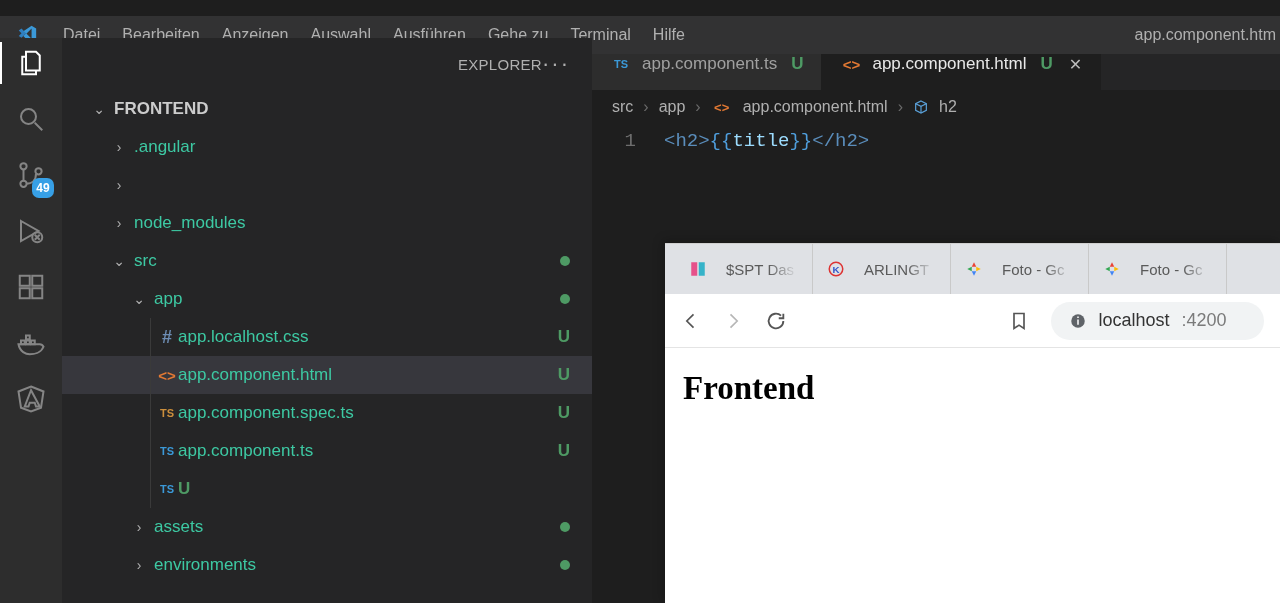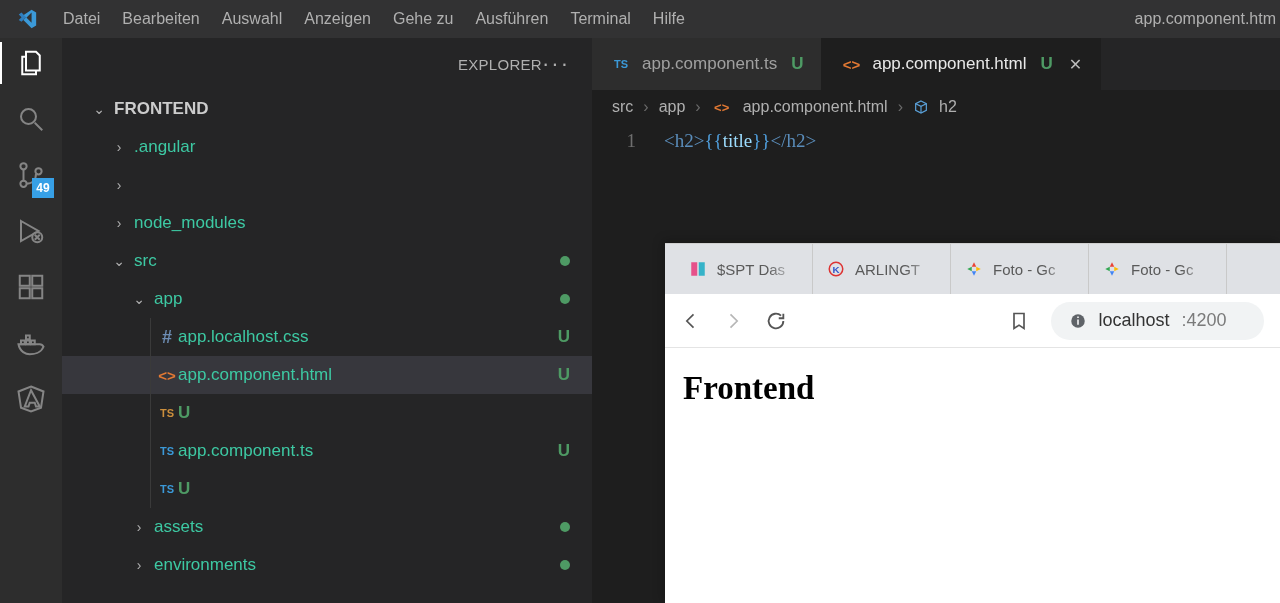--- a/index.html
+++ b/index.html
@@ -14,21 +14,21 @@
     --text-mute:   #8e8e8e;
     --accent:      #37a0e6;
     --folder:      #3dc9a3;
     --u-color:     #4e9a64;
     --tabactive:   #1e1e1e;
   }
   svg { display:block; }
 
   
   .titlebar {
-    position:absolute; left:0; top:0; right:0; height:38px;
+    position:absolute; left:0; top:16px; right:0; height:38px;
     background: var(--title); display:flex; align-items:center;
     color: var(--text-dim); font-size:16px; 
     padding-left:8px; z-index:2;
   }
   .titlebar .vsc-logo { width:22px; height:22px; margin:0 14px 0 8px; }
   .menu-item { padding:0 11px; line-height:38px; cursor:default; }
   .title-right { margin-left:auto; padding-right:4px; color:var(--text-dim); white-space:nowrap; }
 
   
   .activitybar {
@@ -36,21 +36,21 @@
     background: var(--abar); display:flex; flex-direction:column; align-items:center;
     padding-top:10px; gap:26px; z-index:2;
   }
   .act-item { position:relative; width:62px; display:flex; justify-content:center; }
   .act-item svg { stroke: #858585; }
   .act-item.active svg { stroke: #ffffff; }
   .act-item.active::before{
     content:""; position:absolute; left:0; top:-6px; bottom:-6px; width:2px; background:#fff;
   }
   .badge {
-    position:absolute; left:32px; top:18px; min-width:22px; height:20px; border-radius:0;
+    position:absolute; left:32px; top:18px; min-width:22px; height:20px; border-radius:7px;
     background:var(--accent); color:#fff; font-size:12px; font-weight:600;
     display:flex; align-items:center; justify-content:center; padding:0 4px;text-align:center;
   }
 
   
   .sidebar {
     position:absolute; left:62px; top:38px; bottom:0; width:530px;
     background: var(--panel); color:var(--text); z-index:2;
   }
   .side-header {
@@ -99,37 +99,37 @@
   .tab .u { color: var(--u-color); margin-left:4px; font-weight:600; }
   .tab.active .u { color: var(--u-color); }
   .tab .close { color:#bbb; font-size:16px; margin-left:6px; }
   .crumbs {
     height:34px; display:flex; align-items:center; gap:10px; padding-left:20px;
     font-size:16px; color:var(--text-dim);
   }
   .crumbs .sep { color:#6a6a6a; }
   .crumbs svg { display:inline; vertical-align:middle; }
   .code {
-    padding:6px 13px 0 0; font-family: Liberation Serif, serif; font-size:19px;
+    padding:6px 13px 0 0; font-family: Liberation Mono, monospace; font-size:19px;
   }
   .code .ln { color:#6e6e6e; width:72px; display:inline-block; text-align:right; padding-right:28px; }
   .tok-tag   { color:#5a8dbb; }
   .tok-brace { color:#4f9edc; }
   .tok-id    { color:#9cdcfe; }
 
   
   .browser {
     position:absolute; left:665px; top:243px; right:0; height:360px;
     background:#fff; border-top:1px solid #cfcfcf; z-index:5;
     font-family: Arial, sans-serif; color:#333;
     box-shadow: -2px -2px 10px rgba(0,0,0,0.25);
   }
   .btabs { height:50px; background:#dfe1e5; display:flex; align-items:stretch; padding-left:10px; gap:0; }
   .btab {
-    display:flex; align-items:center; gap:10px; padding:0 14px; min-width:138px; max-width:160px;
+    display:flex; align-items:center; gap:19px; padding:0 14px; min-width:138px; max-width:160px;
     font-size:15px; color:#5a5a5a; border-right:1px solid #c9c9c9; 
     white-space:nowrap; overflow:hidden;
   }
   .btab .mask { flex:1; overflow:hidden; text-overflow:clip; position:relative; }
   .btab .mask::after{
     content:""; position:absolute; right:0; top:0; bottom:0; width:30px;
     background:linear-gradient(90deg, rgba(223,225,229,0), #dfe1e5);
   }
   .burl {
     height:54px; background:#fff; display:flex; align-items:center; gap:22px;
@@ -151,24 +151,24 @@
 </head>
 <body>
 
 <div class="titlebar">
   <svg class="vsc-logo" viewBox="0 0 24 24">
     <path fill="#3b99d8" d="M17 2l5 3v14l-5 3-9-9 3-3 6 6V5l-6 6-3-3z"></path>
     <path fill="#2f7fbf" d="M3 7l3-2 5 5-5 5-3-2 3-3z"></path>
   </svg>
   <div class="menu-item">Datei</div>
   <div class="menu-item">Bearbeiten</div>
+  <div class="menu-item">Anzeigen</div>
   <div class="menu-item">Auswahl</div>
-  <div class="menu-item">Anzeigen</div>
+  <div class="menu-item">Ausführen</div>
   <div class="menu-item">Gehe zu</div>
-  <div class="menu-item">Ausführen</div>
   <div class="menu-item">Terminal</div>
   <div class="menu-item">Hilfe</div>
   <div class="title-right">app.component.htm</div>
 </div>
 
 <div class="activitybar">
   <div class="act-item active">
     <svg width="30" height="30" viewBox="0 0 24 24" fill="none" stroke-width="1.6">
       <path d="M8 3h8l3 3v12H8z"></path>
         <path d="M8 7H5v14h11v-3"></path>
@@ -285,20 +285,23 @@
       <span class="name">
           <span class="lbl">app.component.html</span>
         </span>
       <span class="status">
           <span class="u-char">U</span>
         </span>
     </div>
     <div class="row file ind4">
       <span class="guide" style="left:88px"></span>
       <span class="ficon ic-ts2">TS</span>
+      <span class="name">
+          <span class="lbl">app.component.spec.ts</span>
+        </span>
       <span class="status">
           <span class="u-char">U</span>
         </span>
     </div>
     <div class="row file ind4">
       <span class="guide" style="left:88px"></span>
       <span class="ficon ic-ts">TS</span>
       <span class="name">
           <span class="lbl">app.component.ts</span>
         </span>

